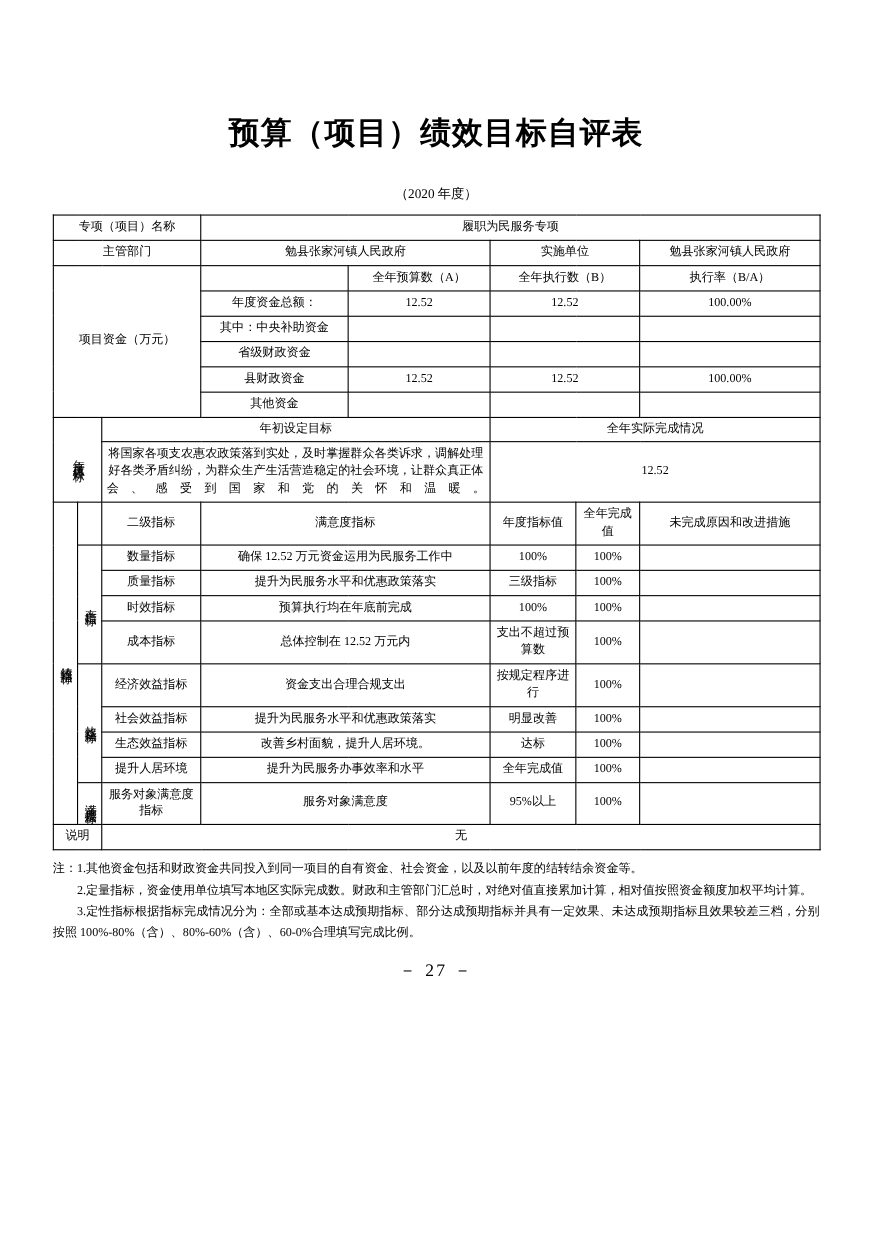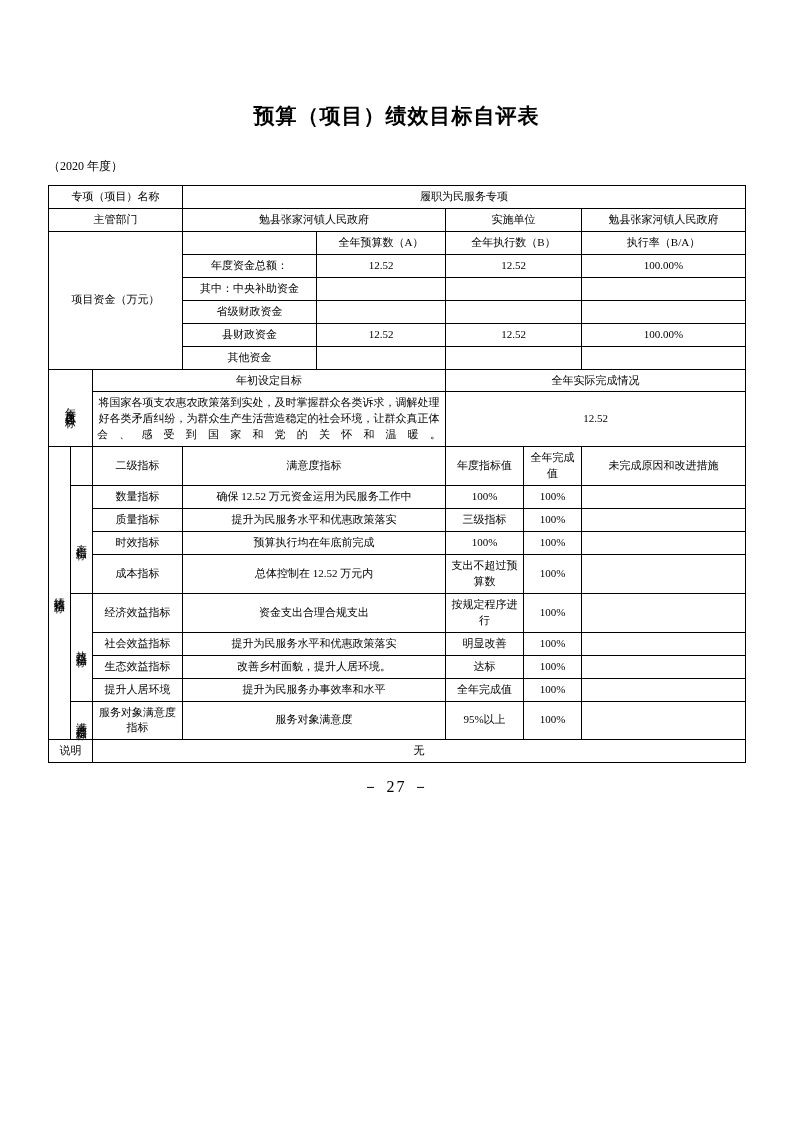--- a/index.html
+++ b/index.html
@@ -16,27 +16,28 @@
   }
   .page {
     width: 793px;
     height: 1122px;
     box-sizing: border-box;
     padding: 0 48px;
     position: relative;
   }
   .doc-title {
     text-align: center;
-    font-size: 21px;
+    font-size: 28px;
     font-weight: bold;
     letter-spacing: 1px;
     margin-top: 102px;
     margin-bottom: 0;
   }
   .doc-subtitle {
+    text-align: center;
     font-size: 12px;
     margin-top: 28px;
     margin-bottom: 10px;
   }
   table.main {
     border-collapse: collapse;
     width: 697px;
     margin: 0 auto;
     table-layout: fixed;
   }
@@ -250,15 +251,20 @@
       <td></td>
     </tr>
 
     <tr>
       <td colspan="2">说明</td>
       <td colspan="6">无</td>
     </tr>
   </tbody>
     </table>
 
+  <div class="notes">
+    <p>注：1.其他资金包括和财政资金共同投入到同一项目的自有资金、社会资金，以及以前年度的结转结余资金等。</p>
+    <p class="indent">2.定量指标，资金使用单位填写本地区实际完成数。财政和主管部门汇总时，对绝对值直接累加计算，相对值按照资金额度加权平均计算。</p>
+    <p class="indent">3.定性指标根据指标完成情况分为：全部或基本达成预期指标、部分达成预期指标并具有一定效果、未达成预期指标且效果较差三档，分别按照 100%-80%（含）、80%-60%（含）、60-0%合理填写完成比例。</p>
+  </div>
 
   <div class="pagenum">－ 27 －</div>
 </div>
 
 </body></html>

